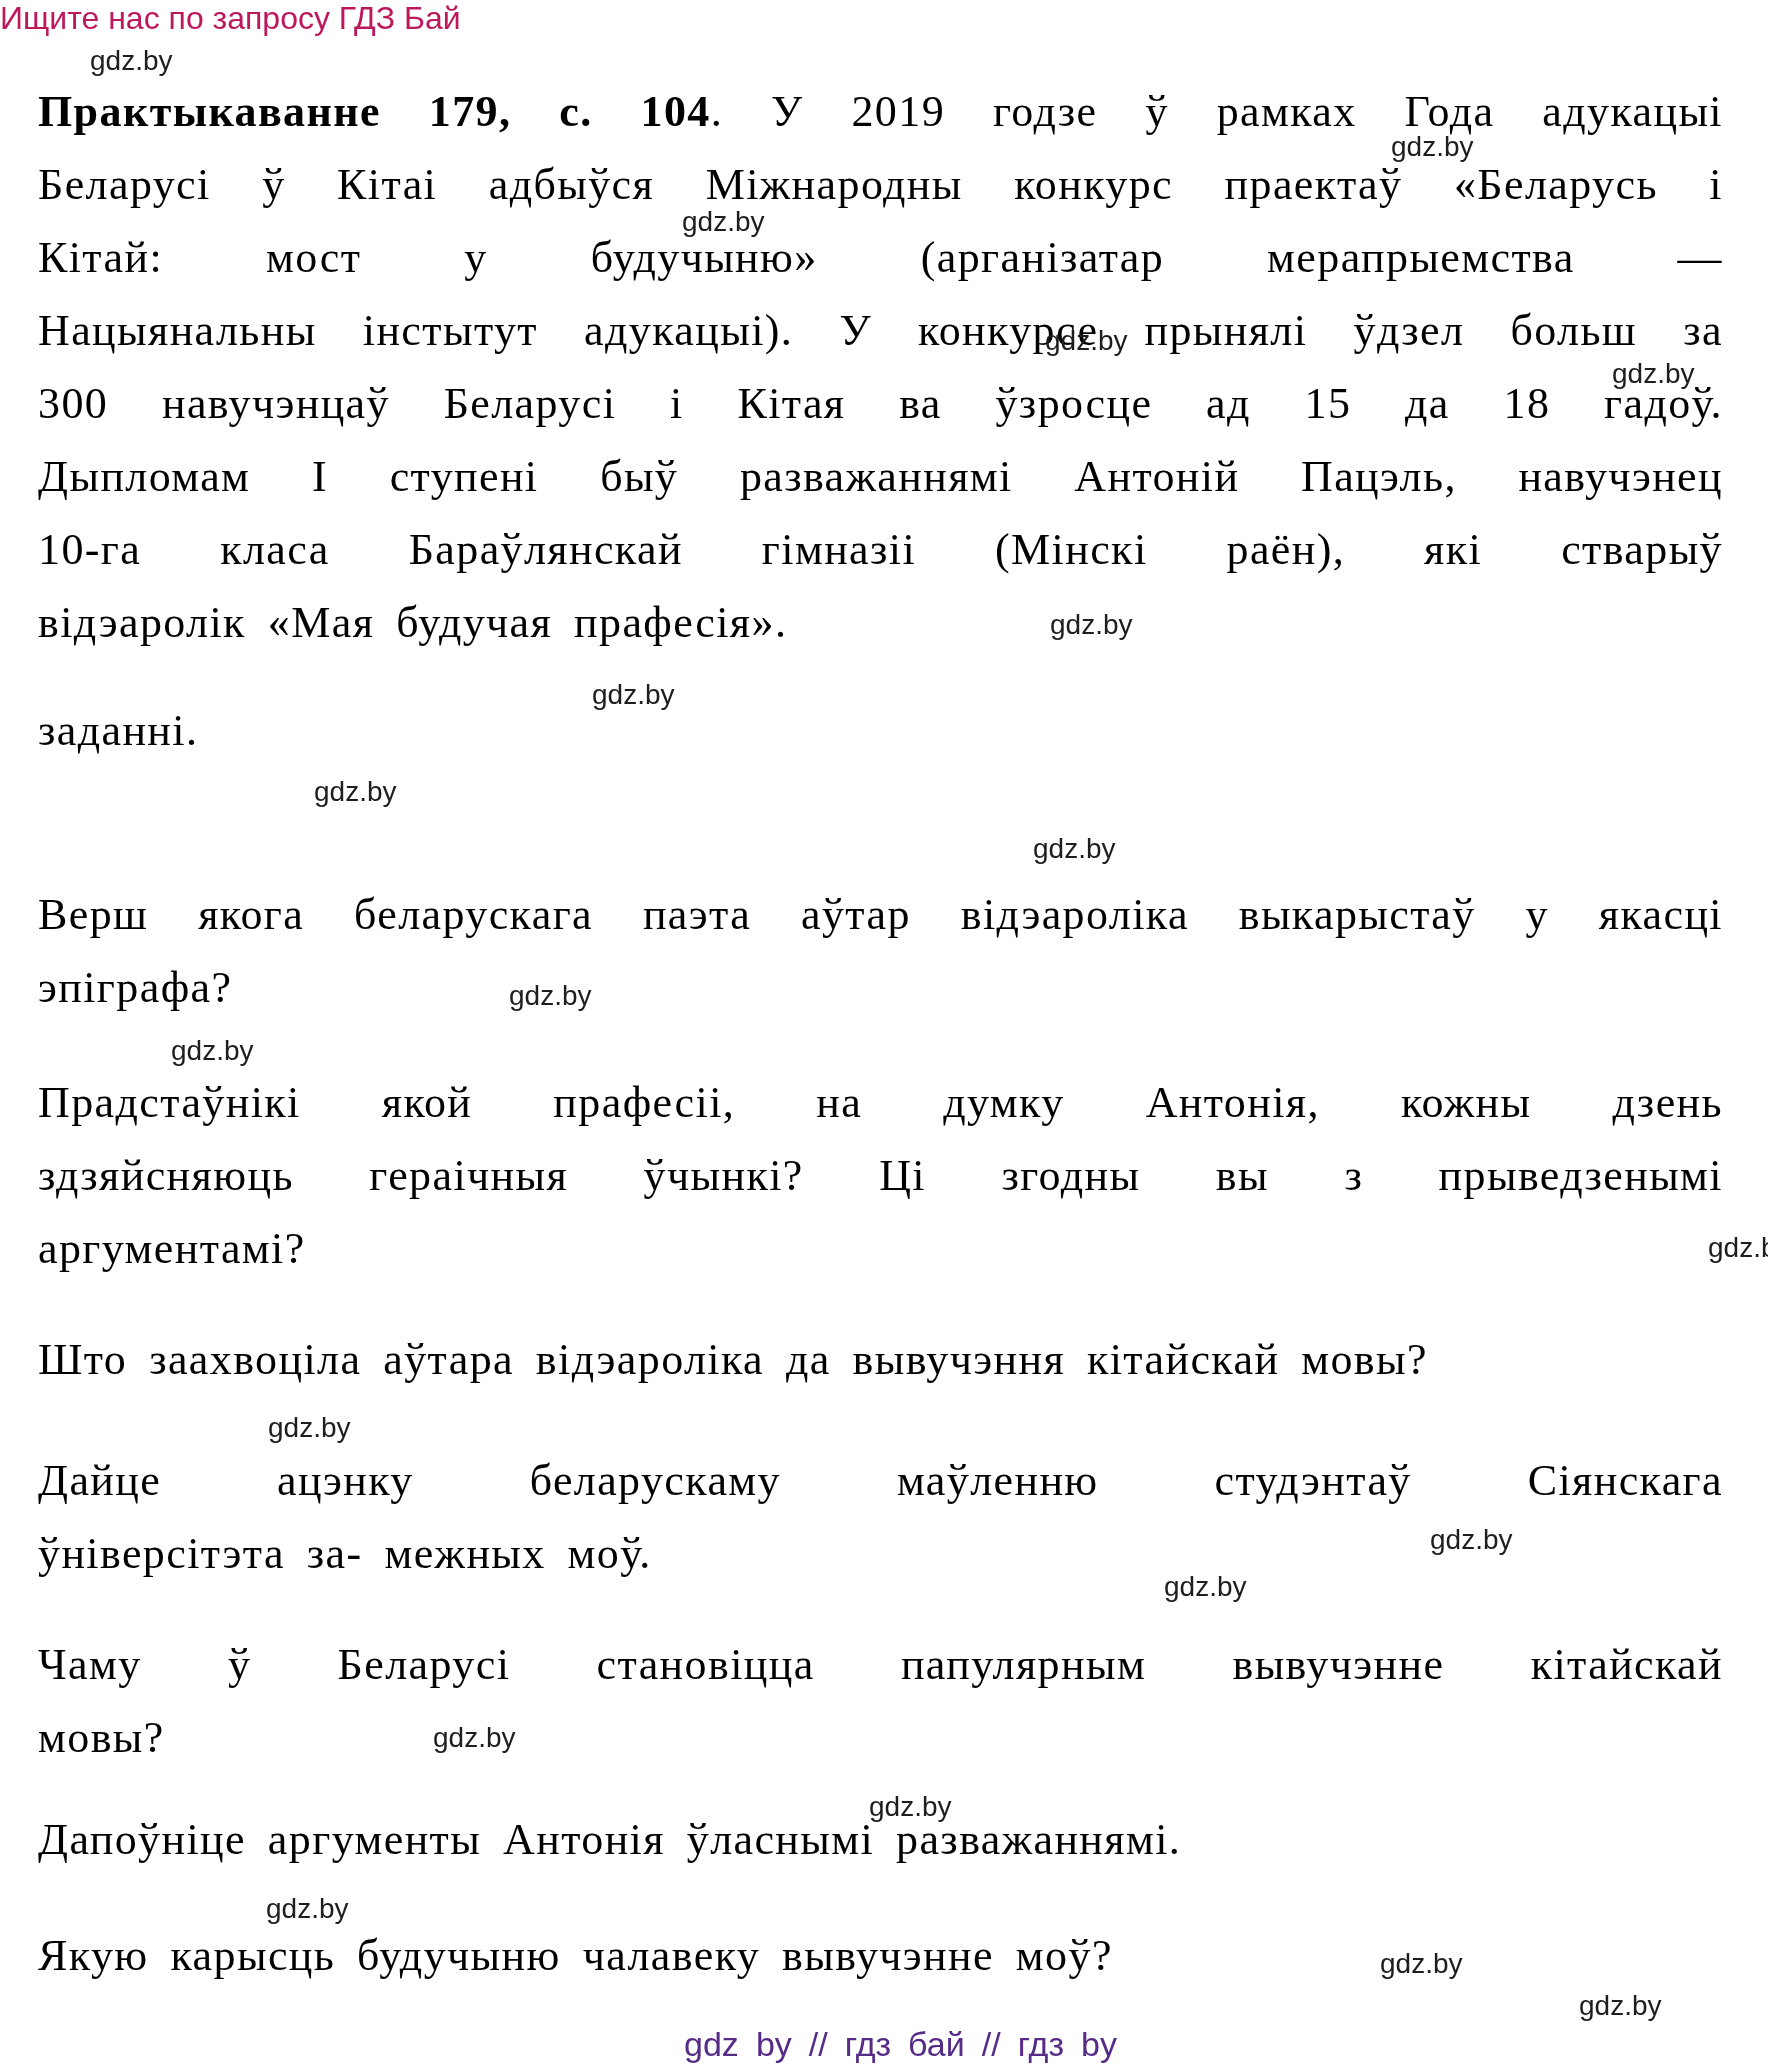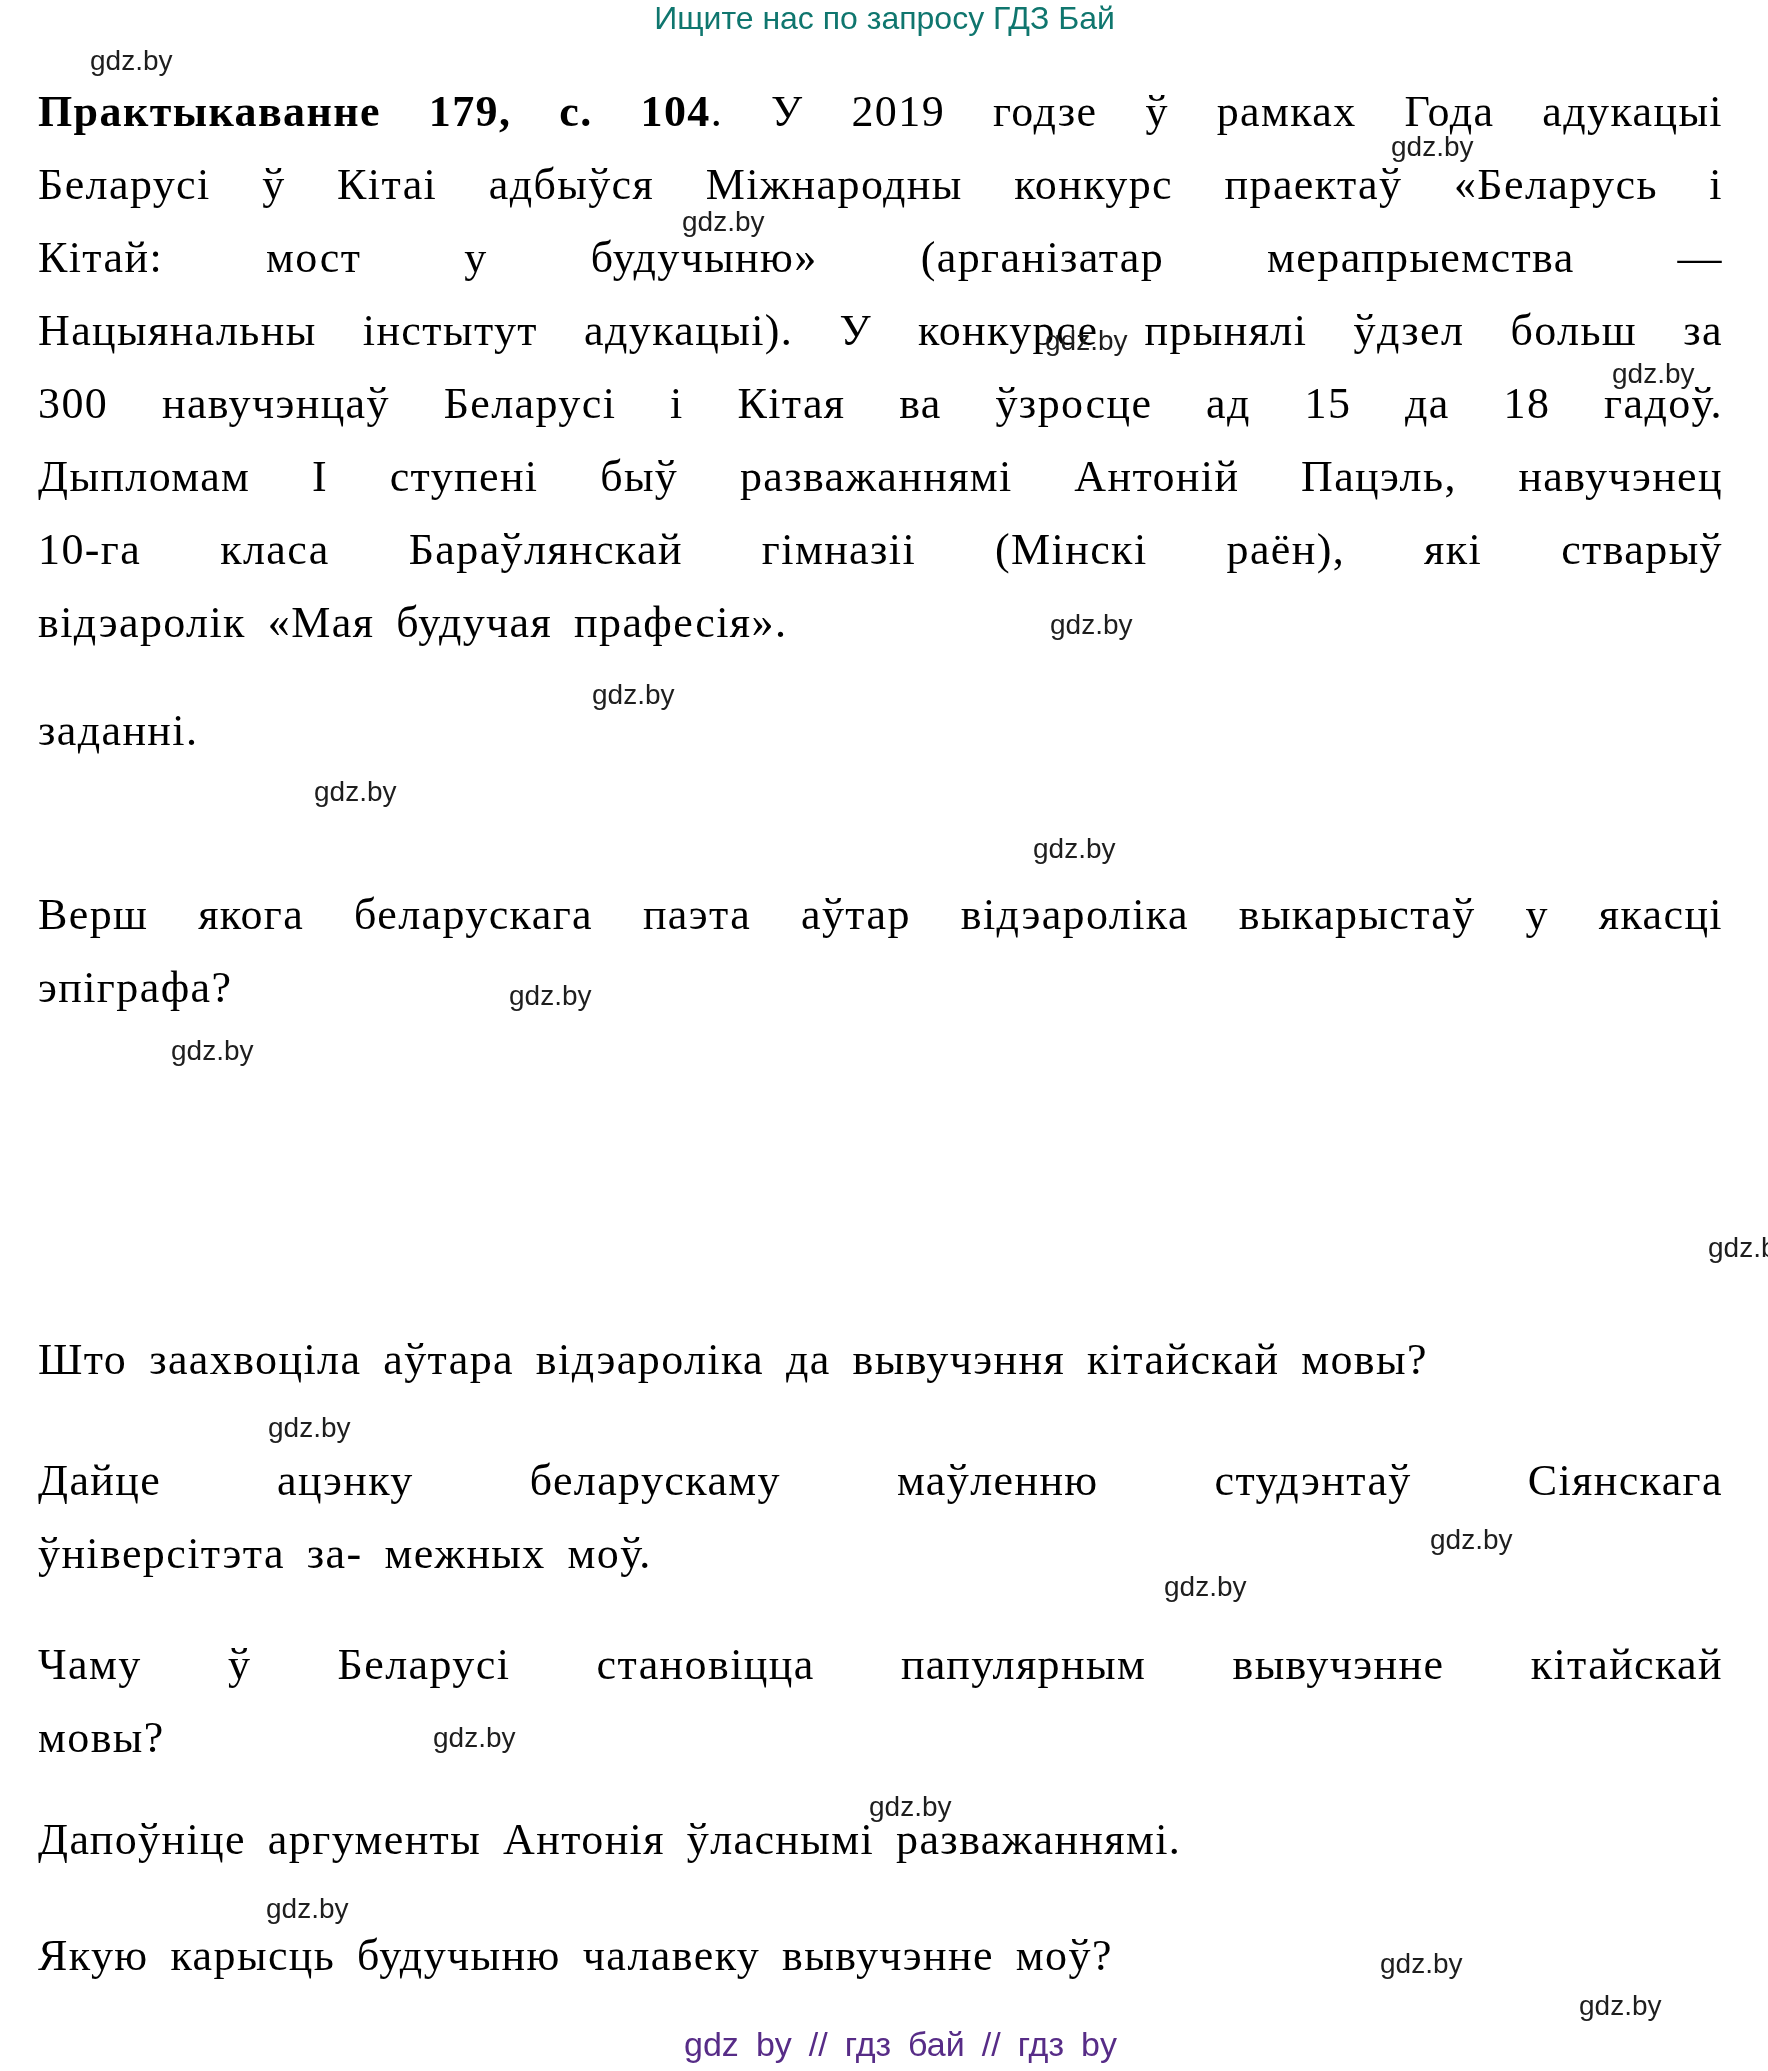--- a/index.html
+++ b/index.html
@@ -14,26 +14,25 @@
     background: #ffffff;
     overflow: hidden;
     font-family: "Liberation Serif", "DejaVu Serif", serif;
     color: #000000;
   }
   .promo-banner {
     position: absolute;
     top: 0px;
     left: 0;
     width: 100%;
-    text-align: center;
     font-family: "Liberation Sans", "DejaVu Sans", sans-serif;
     font-size: 32px;
     line-height: 36px;
     font-weight: 400;
-    color: #0f766e;
+    color: #be185d;
   }
   .para {
     position: absolute;
     left: 38px;
     width: 1685px;
     font-size: 44px;
     line-height: 73px;
     letter-spacing: 1.4px;
     word-spacing: 9.5px;
     color: #000000;
@@ -91,20 +90,25 @@
 
   <div class="para" style="top:694px">
     <div class="line last">заданні.</div>
   </div>
 
   <div class="para" style="top:878px">
     <div class="line">Верш якога беларускага паэта аўтар відэароліка выкарыстаў у якасці</div>
     <div class="line last">эпіграфа?</div>
   </div>
 
+  <div class="para" style="top:1066px">
+    <div class="line">Прадстаўнікі якой прафесіі, на думку Антонія, кожны дзень</div>
+    <div class="line">здзяйсняюць гераічныя ўчынкі? Ці згодны вы з прыведзенымі</div>
+    <div class="line last">аргументамі?</div>
+  </div>
 
   <div class="para" style="top:1323px">
     <div class="line last">Што заахвоціла аўтара відэароліка да вывучэння кітайскай мовы?</div>
   </div>
 
   <div class="para" style="top:1444px">
     <div class="line">Дайце ацэнку беларускаму маўленню студэнтаў Сіянскага</div>
     <div class="line last">ўніверсітэта за- межных моў.</div>
   </div>
 

